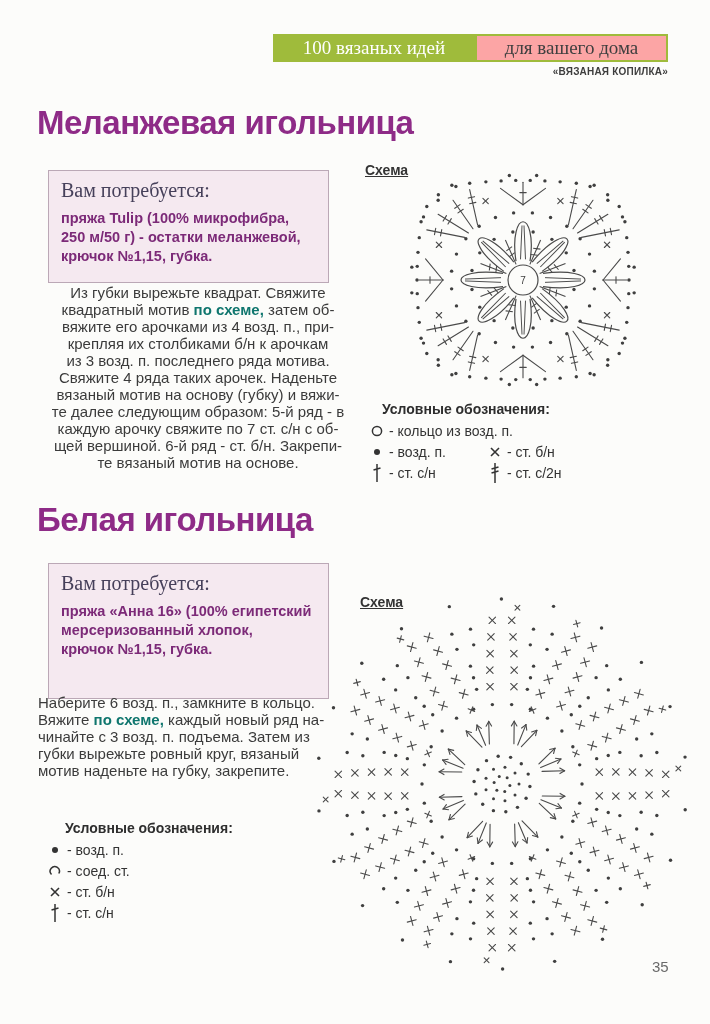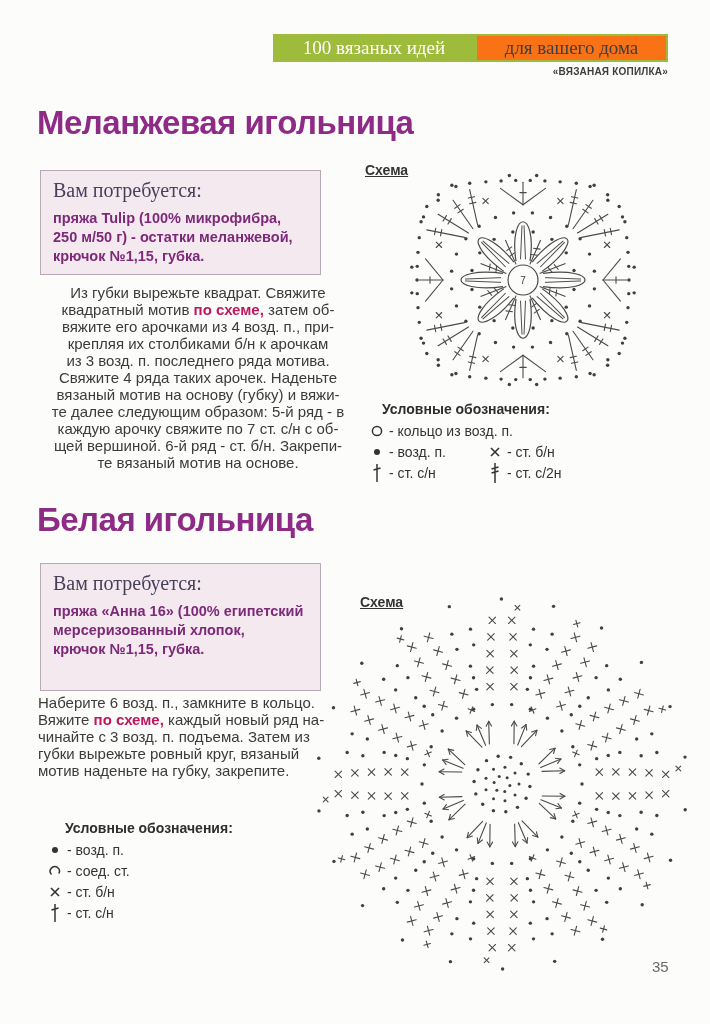--- a/index.html
+++ b/index.html
@@ -9,52 +9,52 @@
     font-family:"Liberation Sans", sans-serif; color:#3c3c3c;
   }
   
   #badge-green{
     position:absolute; left:273px; top:34px; width:202px; height:28px;
     background:var(--green,#9fbb3b); color:#fff;
     font-family:"Liberation Serif", serif; font-size:19px; line-height:28px; text-align:center;
   }
   #badge-white{
     position:absolute; left:475px; top:34px; width:189px; height:24px;
-    background:#f97316; border:2px solid var(--green,#9fbb3b); color:#3f3f3f;
+    background:#fca5a5; border:2px solid var(--green,#9fbb3b); color:#3f3f3f;
     font-family:"Liberation Serif", serif; font-size:19px; line-height:24px; text-align:center;
   }
   #tagline{
     position:absolute; left:368px; top:66px; width:300px;
     text-align:right; font-size:10px; font-weight:700; color:#3d3d3d; letter-spacing:.2px;
   }
   .article-title{
     position:absolute; left:37px; margin:0;
     font-size:33px; font-weight:700; letter-spacing:-.5px;
     color:var(--purple,#8e2b87);
   }
   #title1{top:104px;}
   #title2{top:501px;}
   .materials-box{
-    position:absolute; left:40px; width:257px;
+    position:absolute; left:48px; width:257px;
     background:var(--boxbg,#f5e9f0); border:1px solid var(--boxbd,#bba8b6);
-    padding:8px 10px 17px 12px;
+    padding:8px 10px 25px 12px;
   }
   #box1{top:170px; height:78px;}
   #box2{top:563px; height:101px;}
   .materials-heading{
     font-family:"Liberation Serif", serif; font-size:20px; color:#46405a; margin:0 0 7px 0; font-weight:400;
   }
   .materials-lines{ font-size:14.5px; font-weight:700; color:#7c2a78; line-height:19px;}
   .body-text{
     position:absolute; left:38px; width:320px;
     font-size:15px; line-height:17px; color:#3b3b3b;
   }
   #body1{top:284px;text-align:center;}
   #body2{top:694px;}
-  .body-text .b{font-weight:700; color:#be185d;}
+  .body-text .b{font-weight:700; color:#0f766e;}
   .schema-label{
     position:absolute; font-size:14px; font-weight:700; color:#333;text-decoration:underline;
   }
   #schema-label1{left:365px; top:162px;}
   #schema-label2{left:360px; top:594px;}
   .diagram{position:absolute;}
   #diagram1{left:383px; top:168px;}
   #diagram2{left:317px; top:597px;}
   .legend{position:absolute;}
   #legend1{left:370px; top:401px; width:230px;}

